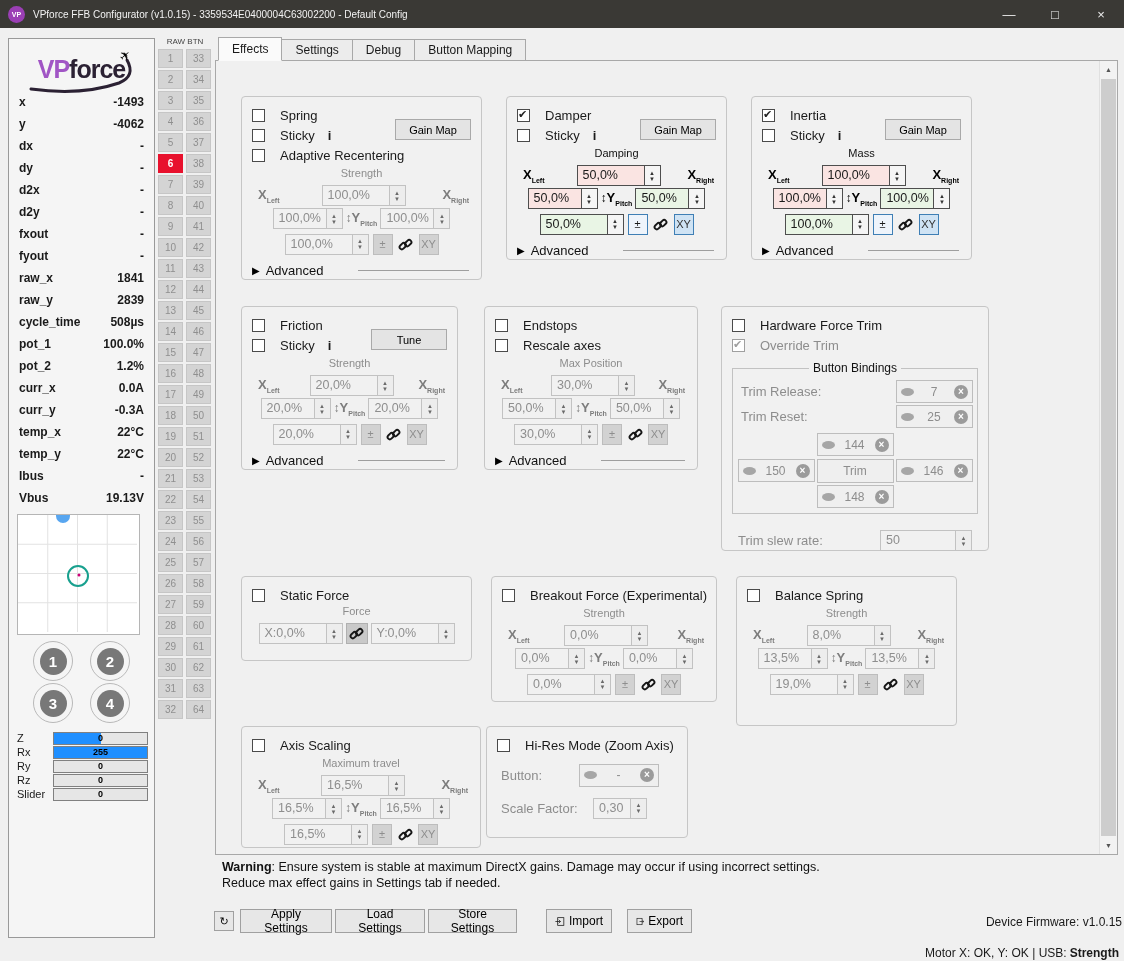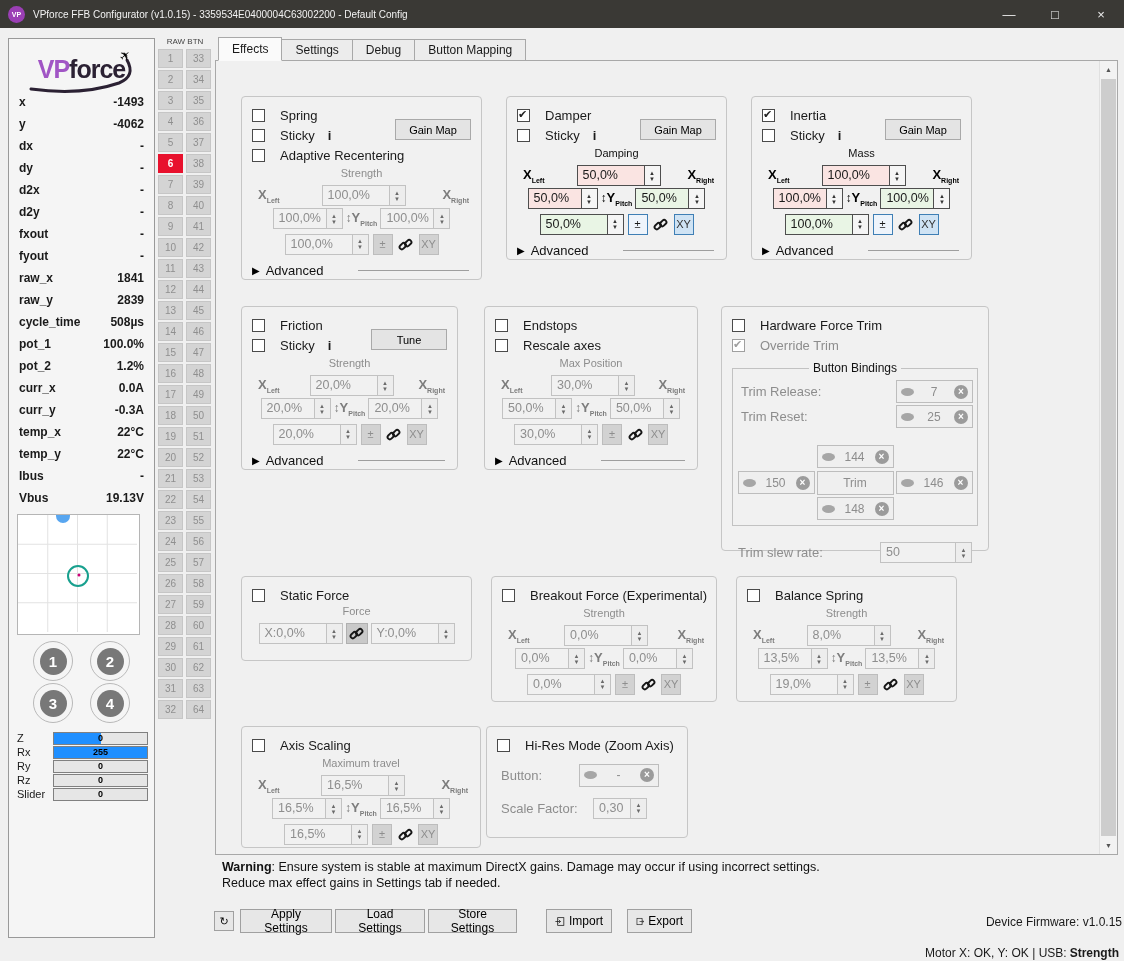--- a/index.html
+++ b/index.html
@@ -117,21 +117,21 @@
                    padding:0 4px;font-size:12px;color:#111;white-space:nowrap;}
   .b-row{display:flex;align-items:center;height:25px;}
   .b-lbl{flex:1;font-size:13px;color:#8d8d8d;padding-left:4px;}
   .chip{display:inline-flex;align-items:center;justify-content:space-between;width:77px;height:23px;
         border:1px solid #bdbdbd;background:#efefef;padding:0 4px;box-sizing:border-box;}
   .ell{width:13px;height:8px;border-radius:50%;background:#a6a6a6;}
   .chip .num{font-size:12px;color:#8d8d8d;}
   .xc{width:14px;height:14px;border-radius:50%;background:#9b9b9b;color:#fff;font-size:10px;
       display:flex;align-items:center;justify-content:center;font-weight:bold;line-height:14px;}
   .pad{display:grid;grid-template-columns:77px 77px 77px;grid-template-rows:24px 24px 24px;
-       gap:2px;justify-content:center;margin-top:16px;}
+       gap:2px;justify-content:center;margin-top:4px;}
   .pad .chip{width:77px;height:23px;}
   .chip-center{border:1px solid #bdbdbd;background:#efefef;display:flex;align-items:center;
                justify-content:center;font-size:12px;color:#8d8d8d;box-sizing:border-box;}
   .slew{display:flex;align-items:center;margin-top:16px;padding:0 6px;}
   .slew .b-lbl{padding-left:0;}
   .spin.w-slew{width:92px;}
 
   
   .sf-row{display:flex;justify-content:center;align-items:center;gap:3px;margin-top:1px;}
   .spin.w-sf{width:84px;}
@@ -893,21 +893,21 @@
                 <rect x="1.6" y="9.2" width="9.6" height="6" rx="3" transform="rotate(-45 6.4 12.2)"></rect>
                 <rect x="8.8" y="5.2" width="9.6" height="6" rx="3" transform="rotate(-45 13.6 8.2)"></rect>
               </g>
             </svg>
           </span>
           <button class="sq xy">XY</button>
         </div>
       </div>
   </div>
 
-  <div class="panel" style="left:520px;top:515px;width:221px;height:126px">
+  <div class="panel" style="left:520px;top:515px;width:221px;height:150px">
     <div class="chk-row">
         <span class="cb"></span>
         <span class="cb-label">Balance Spring</span>
       </div>
     <div class="axis-grid dis">
         <div class="g-caption">Strength</div>
         <div class="g-row a">
           <span class="axis-lbl al"><b>X</b><sub>Left</sub></span>
           <span class="spin w-top">
             <span class="v">8,0%</span>

